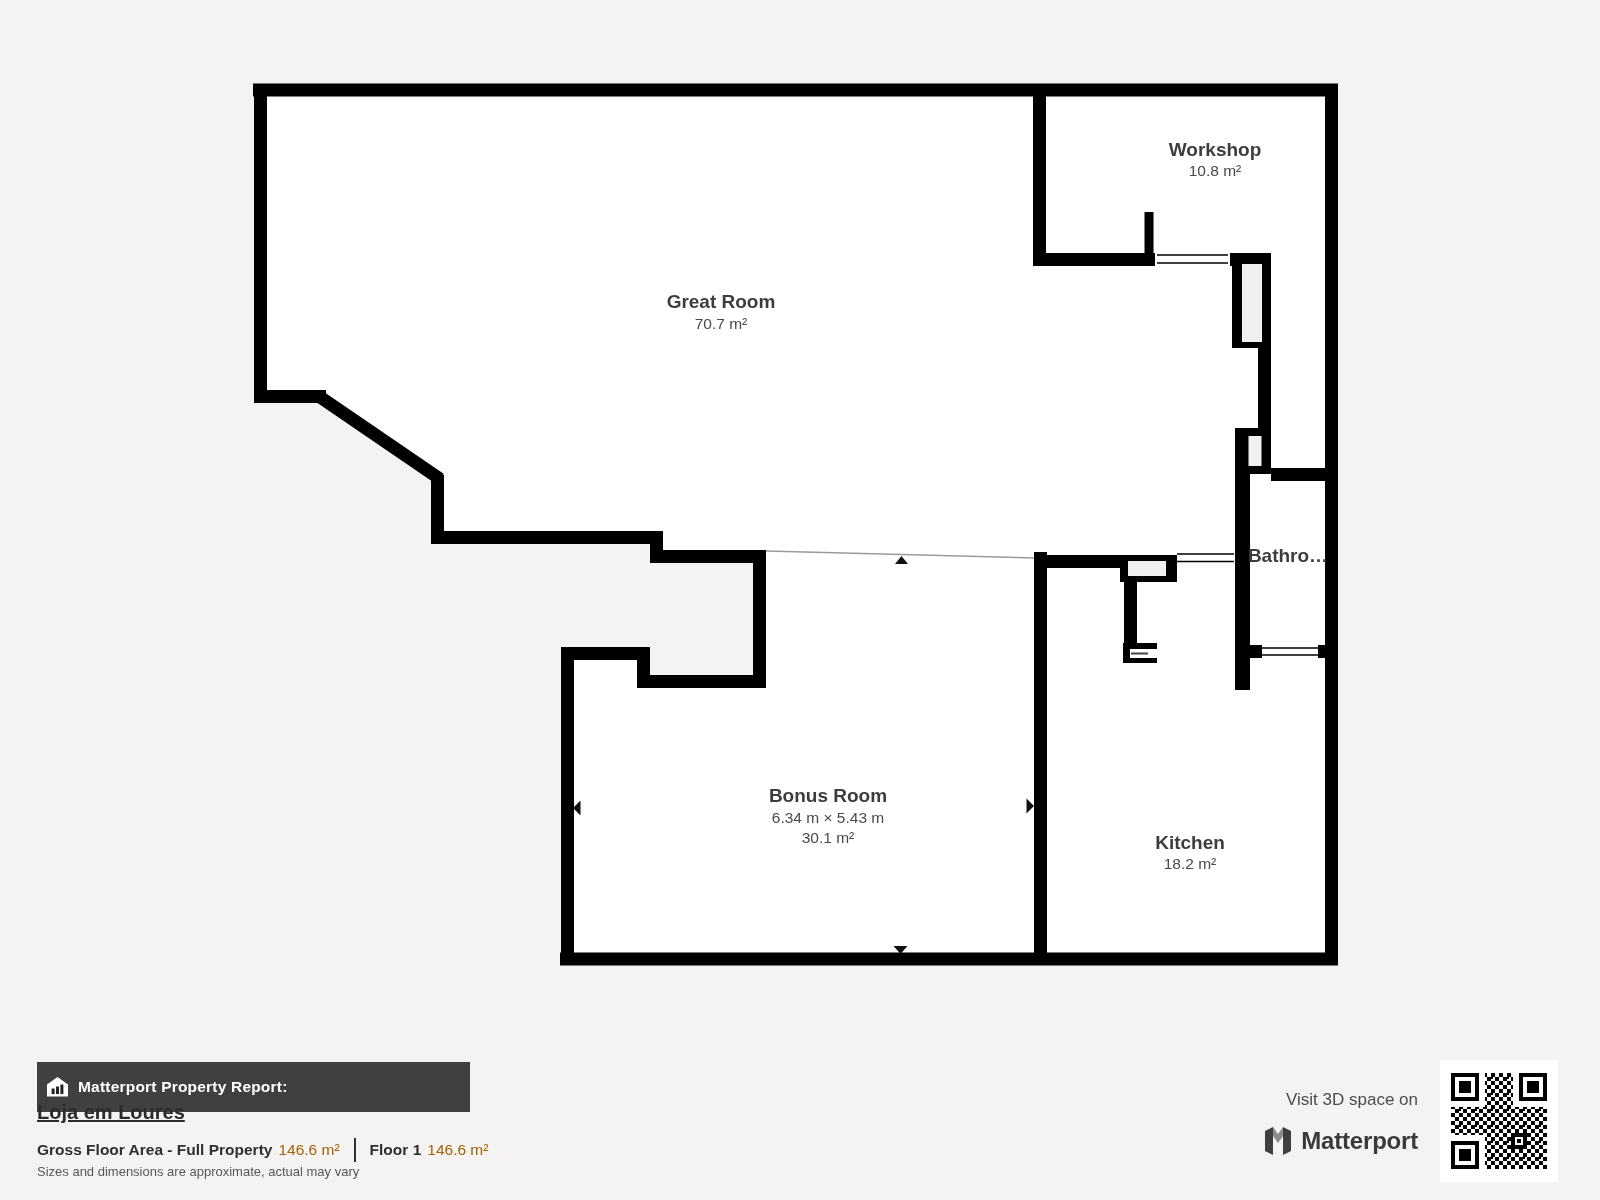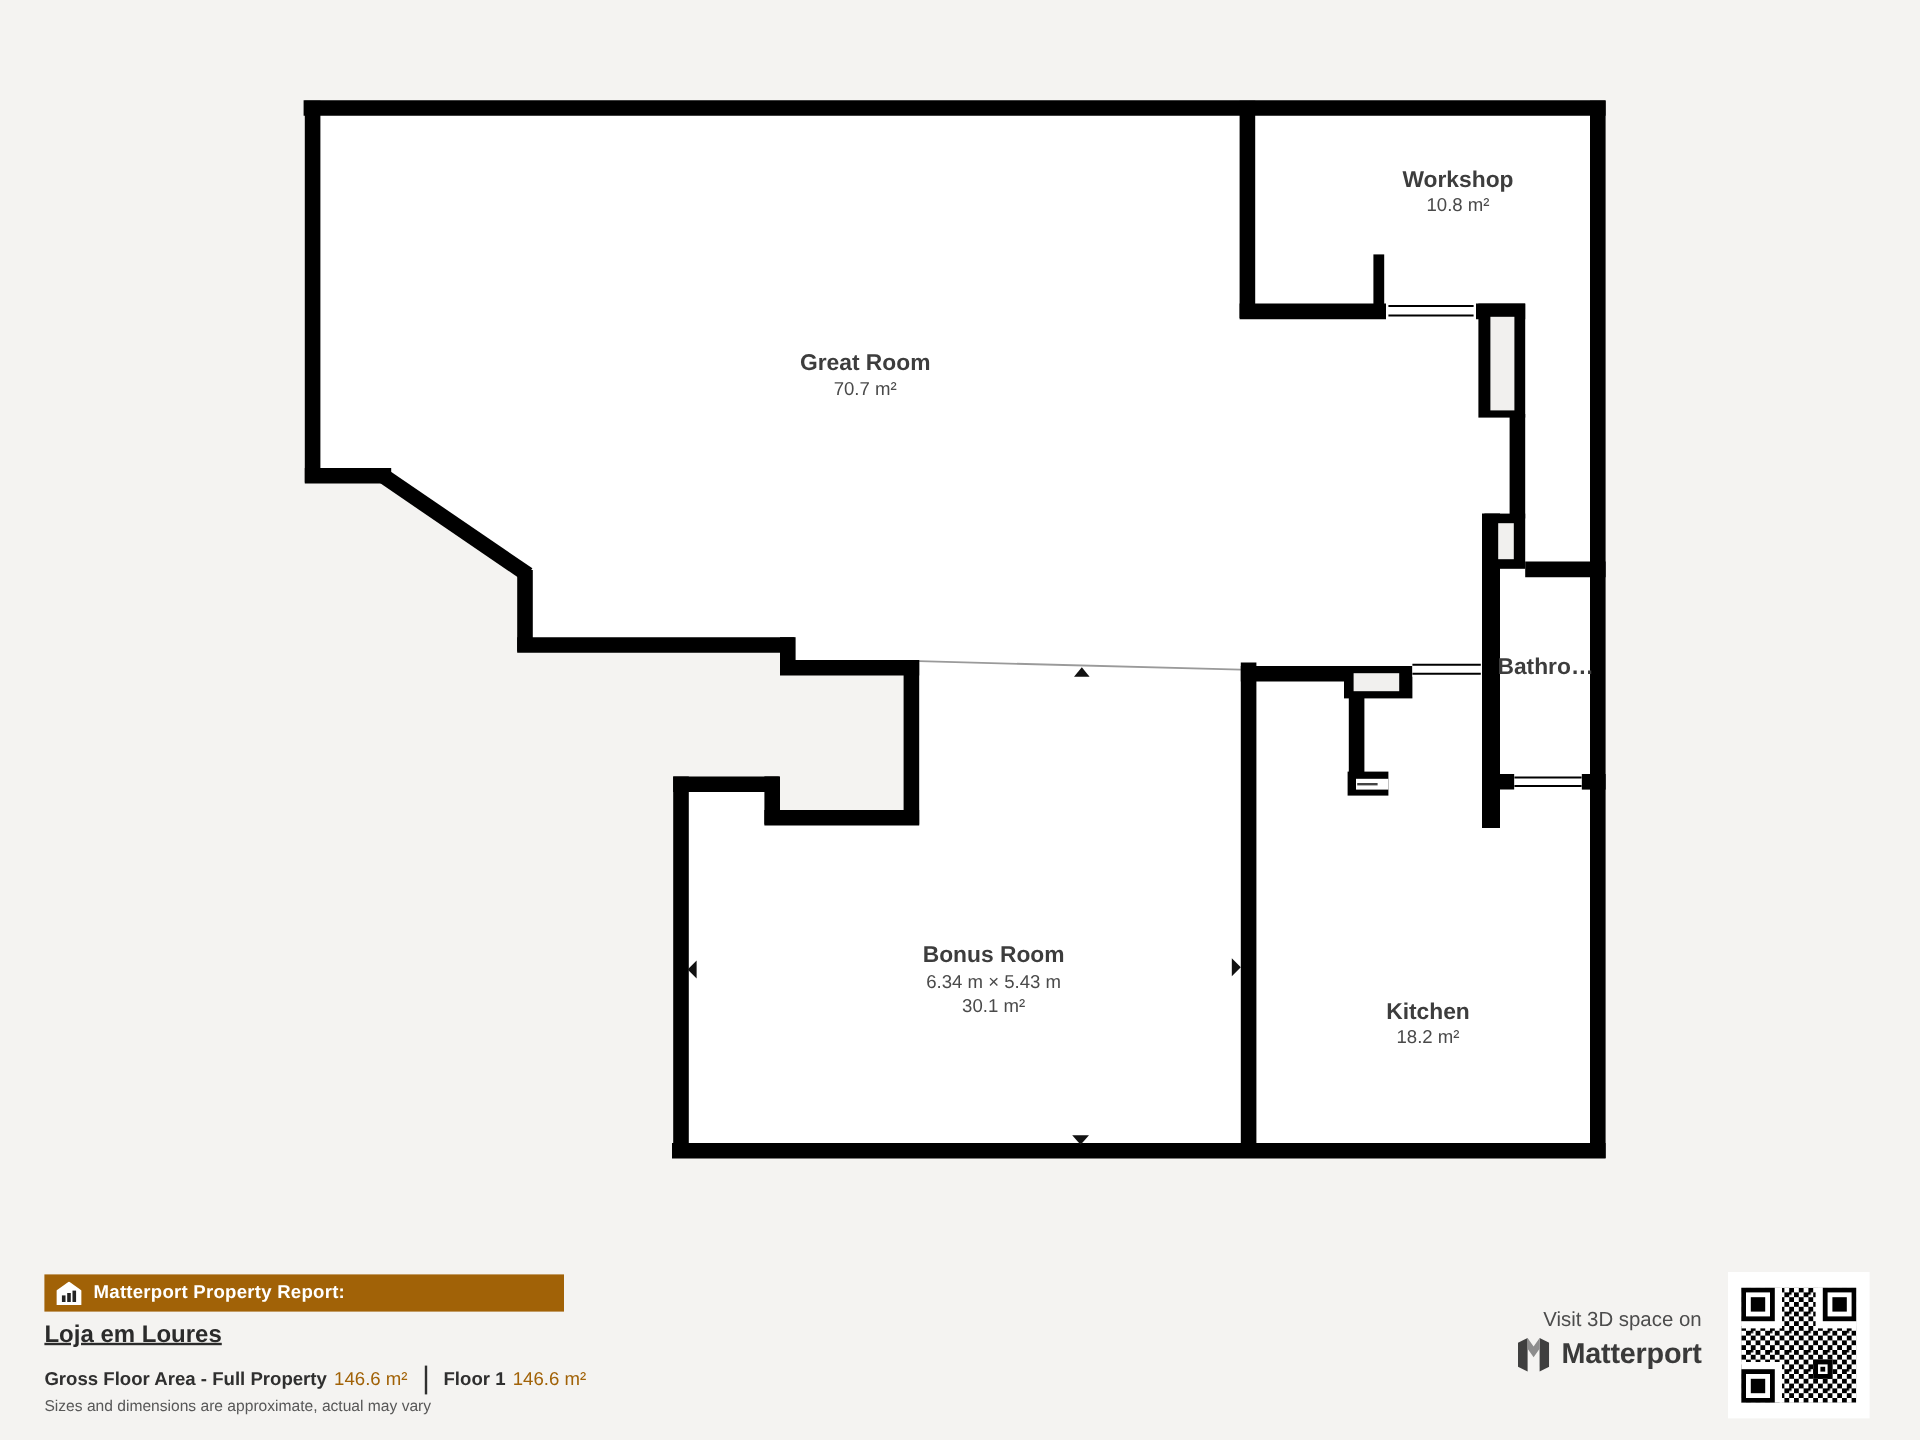--- a/index.html
+++ b/index.html
@@ -7,33 +7,33 @@
     width:1600px;height:1200px;position:relative;overflow:hidden;
     background:#f4f3f1;
     font-family:"Liberation Sans",sans-serif;
     -webkit-font-smoothing:antialiased;
   }
   svg text{font-family:"Liberation Sans",sans-serif;}
   .plan-svg{position:absolute;left:0;top:0;}
   .room-title{font-size:19px;font-weight:bold;fill:#3d3d3d;}
   .room-sub{font-size:15.5px;fill:#4a4a4a;}
   .banner{
-    position:absolute;left:37px;top:1062px;width:433px;height:31px;
-    background:#a16207;display:flex;align-items:center;padding-left:10px;box-sizing:border-box;
+    position:absolute;left:37px;top:1062px;width:433px;height:50px;
+    background:#404040;display:flex;align-items:center;padding-left:10px;box-sizing:border-box;
   }
   .banner-text{color:#fff;font-weight:bold;font-size:15.5px;margin-left:10px;letter-spacing:.2px;}
   .property-name{position:absolute;left:37px;top:1101px;font-size:20px;font-weight:bold;color:#2b2b2b;text-decoration:underline;}
   .metrics{position:absolute;left:37px;top:1138px;font-size:15.5px;color:#3a3a3a;display:flex;align-items:center;}
   .metrics .lbl{font-weight:bold;color:#2f2f2f;}
   .metrics .val{margin-left:6px;color:#a16207;}
   .metrics .divider{display:inline-block;width:2px;height:24px;background:#2f2f2f;margin:0 14px;}
   .note{position:absolute;left:37px;top:1164px;font-size:13px;color:#585858;}
   .promo{position:absolute;right:182px;top:1090px;text-align:right;}
   .promo .visit{font-size:17px;color:#4c4c4c;}
-  .promo .brand-row{display:flex;align-items:center;justify-content:flex-end;margin-top:4px;}
+  .promo .brand-row{display:flex;align-items:center;justify-content:flex-end;margin-top:16px;}
   .promo .wordmark{font-size:24px;font-weight:bold;color:#3a3a3a;margin-left:10px;letter-spacing:-.2px;}
   .qr-card{
     position:absolute;left:1440px;top:1060px;width:118px;height:122px;background:#ffffff;
     display:flex;align-items:center;justify-content:center;
   }
 </style>
 </head>
 <body>
 
 <svg class="plan-svg" width="1600" height="1200" viewBox="0 0 1600 1200">

